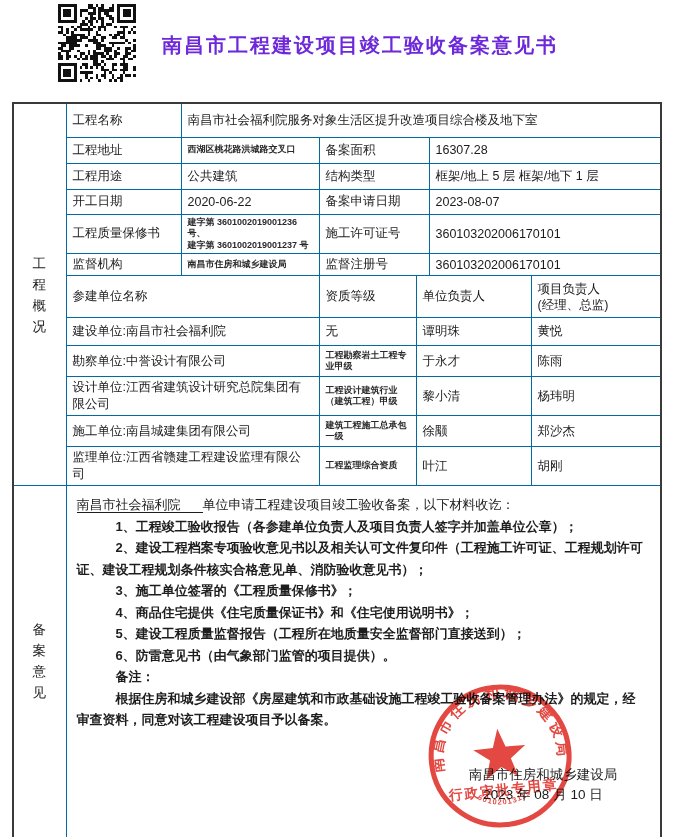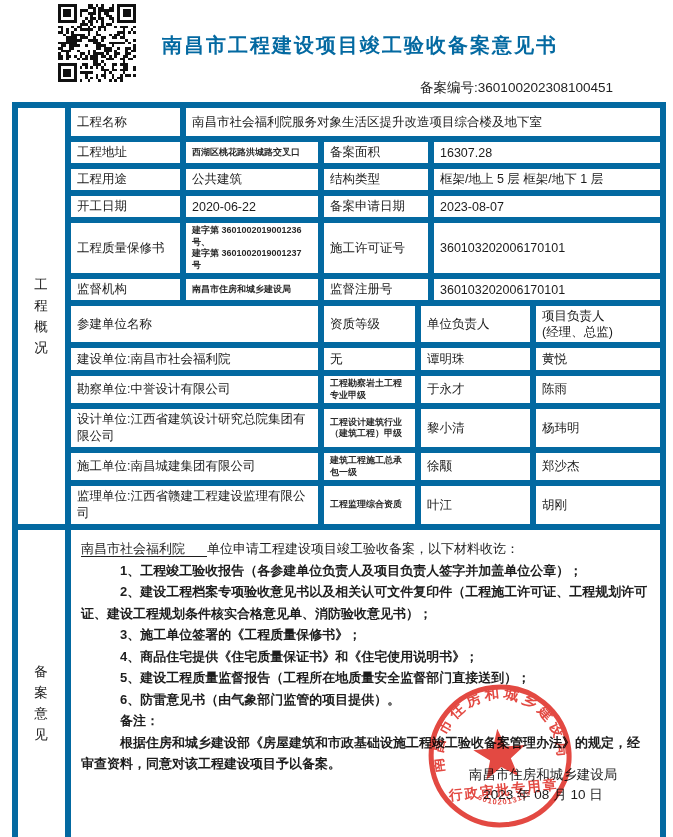--- a/index.html
+++ b/index.html
@@ -10,31 +10,31 @@
     background: #ffffff;
     font-family: "Liberation Sans", "DejaVu Sans", sans-serif;
     color: #1b1b1b;
     overflow: hidden;
   }
   .qr { position:absolute; left:57px; top:4px; width:80px; height:78px; }
   .qr svg { width:100%; height:100%; }
   .doc-title {
     position:absolute; left:130px; top:32px; width:460px;
     text-align:center; font-size:20px; font-weight:bold; letter-spacing:2px;
-    color:#0369a1;
+    color:#6d28d9;
   }
   .filing { position:absolute; top:79px; right:60px; font-size:13.5px; color:#222; }
   table.doc {
     position:absolute; left:12px; top:102px;
     border-collapse: collapse; table-layout: fixed;
     width: 649px;
     border: 2px solid #3a3a3a;
     font-size:12.5px;
   }
-  table.doc td { border:6px solid #0369a1; padding:2px 6px; vertical-align:middle; }
+  table.doc td { border:1px solid #0369a1; padding:2px 6px; vertical-align:middle; }
   .vlabel { text-align:center; }
   .vlabel .vtxt { width:15px; margin:0 auto; word-break:break-all; line-height:21px; font-size:13.5px; letter-spacing:1px; }
   .sm { font-size:9px; line-height:11.5px; font-weight:bold; color:#2a2a2a; }
   .val { font-size:12.5px; }
   .two-line { line-height:16px; }
   .opinion-cell { vertical-align:top !important; padding:8px 12px 6px 10px !important; position:relative; }
   .opinion-cell p { font-size:13px; line-height:21.5px; color:#1d1d1d; }
   .ind { text-indent:3em;font-weight:bold; }
   .applicant { border-bottom:1px solid #1d1d1d; padding-right:22px;text-align:center; }
   .signature {
@@ -53,23 +53,20 @@
 <div class="page">
 
   <div class="qr">
     <svg id="qr-svg" viewBox="0 0 29 29" shape-rendering="crispEdges">
         <path d="M11 0h1v1h-1zM12 0h1v1h-1zM14 0h1v1h-1zM16 0h1v1h-1zM20 0h1v1h-1zM11 1h1v1h-1zM12 1h1v1h-1zM13 1h1v1h-1zM15 1h1v1h-1zM16 1h1v1h-1zM19 1h1v1h-1zM20 1h1v1h-1zM8 2h1v1h-1zM9 2h1v1h-1zM10 2h1v1h-1zM13 2h1v1h-1zM15 2h1v1h-1zM16 2h1v1h-1zM17 2h1v1h-1zM18 2h1v1h-1zM19 2h1v1h-1zM20 2h1v1h-1zM8 3h1v1h-1zM11 3h1v1h-1zM12 3h1v1h-1zM13 3h1v1h-1zM15 3h1v1h-1zM17 3h1v1h-1zM18 3h1v1h-1zM8 4h1v1h-1zM12 4h1v1h-1zM15 4h1v1h-1zM18 4h1v1h-1zM19 4h1v1h-1zM10 5h1v1h-1zM12 5h1v1h-1zM13 5h1v1h-1zM15 5h1v1h-1zM16 5h1v1h-1zM19 5h1v1h-1zM20 5h1v1h-1zM9 6h1v1h-1zM11 6h1v1h-1zM12 6h1v1h-1zM14 6h1v1h-1zM16 6h1v1h-1zM20 6h1v1h-1zM8 7h1v1h-1zM9 7h1v1h-1zM10 7h1v1h-1zM12 7h1v1h-1zM16 7h1v1h-1zM18 7h1v1h-1zM19 7h1v1h-1zM0 8h1v1h-1zM1 8h1v1h-1zM5 8h1v1h-1zM7 8h1v1h-1zM8 8h1v1h-1zM11 8h1v1h-1zM13 8h1v1h-1zM15 8h1v1h-1zM16 8h1v1h-1zM17 8h1v1h-1zM21 8h1v1h-1zM23 8h1v1h-1zM24 8h1v1h-1zM25 8h1v1h-1zM28 8h1v1h-1zM1 9h1v1h-1zM3 9h1v1h-1zM6 9h1v1h-1zM8 9h1v1h-1zM9 9h1v1h-1zM10 9h1v1h-1zM11 9h1v1h-1zM12 9h1v1h-1zM15 9h1v1h-1zM17 9h1v1h-1zM24 9h1v1h-1zM27 9h1v1h-1zM0 10h1v1h-1zM1 10h1v1h-1zM3 10h1v1h-1zM5 10h1v1h-1zM11 10h1v1h-1zM14 10h1v1h-1zM22 10h1v1h-1zM23 10h1v1h-1zM24 10h1v1h-1zM26 10h1v1h-1zM28 10h1v1h-1zM2 11h1v1h-1zM5 11h1v1h-1zM6 11h1v1h-1zM7 11h1v1h-1zM8 11h1v1h-1zM9 11h1v1h-1zM11 11h1v1h-1zM14 11h1v1h-1zM15 11h1v1h-1zM19 11h1v1h-1zM21 11h1v1h-1zM22 11h1v1h-1zM24 11h1v1h-1zM3 12h1v1h-1zM4 12h1v1h-1zM5 12h1v1h-1zM6 12h1v1h-1zM8 12h1v1h-1zM9 12h1v1h-1zM10 12h1v1h-1zM13 12h1v1h-1zM16 12h1v1h-1zM17 12h1v1h-1zM20 12h1v1h-1zM21 12h1v1h-1zM23 12h1v1h-1zM24 12h1v1h-1zM3 13h1v1h-1zM4 13h1v1h-1zM5 13h1v1h-1zM6 13h1v1h-1zM7 13h1v1h-1zM8 13h1v1h-1zM11 13h1v1h-1zM12 13h1v1h-1zM13 13h1v1h-1zM14 13h1v1h-1zM16 13h1v1h-1zM25 13h1v1h-1zM28 13h1v1h-1zM0 14h1v1h-1zM1 14h1v1h-1zM2 14h1v1h-1zM3 14h1v1h-1zM4 14h1v1h-1zM5 14h1v1h-1zM6 14h1v1h-1zM13 14h1v1h-1zM14 14h1v1h-1zM15 14h1v1h-1zM19 14h1v1h-1zM20 14h1v1h-1zM21 14h1v1h-1zM22 14h1v1h-1zM23 14h1v1h-1zM24 14h1v1h-1zM26 14h1v1h-1zM1 15h1v1h-1zM2 15h1v1h-1zM4 15h1v1h-1zM5 15h1v1h-1zM6 15h1v1h-1zM7 15h1v1h-1zM10 15h1v1h-1zM14 15h1v1h-1zM15 15h1v1h-1zM16 15h1v1h-1zM17 15h1v1h-1zM20 15h1v1h-1zM28 15h1v1h-1zM0 16h1v1h-1zM1 16h1v1h-1zM4 16h1v1h-1zM5 16h1v1h-1zM14 16h1v1h-1zM15 16h1v1h-1zM17 16h1v1h-1zM18 16h1v1h-1zM19 16h1v1h-1zM22 16h1v1h-1zM25 16h1v1h-1zM26 16h1v1h-1zM28 16h1v1h-1zM1 17h1v1h-1zM2 17h1v1h-1zM3 17h1v1h-1zM4 17h1v1h-1zM7 17h1v1h-1zM11 17h1v1h-1zM13 17h1v1h-1zM17 17h1v1h-1zM18 17h1v1h-1zM19 17h1v1h-1zM21 17h1v1h-1zM25 17h1v1h-1zM27 17h1v1h-1zM28 17h1v1h-1zM0 18h1v1h-1zM3 18h1v1h-1zM8 18h1v1h-1zM9 18h1v1h-1zM11 18h1v1h-1zM13 18h1v1h-1zM14 18h1v1h-1zM15 18h1v1h-1zM16 18h1v1h-1zM18 18h1v1h-1zM21 18h1v1h-1zM22 18h1v1h-1zM25 18h1v1h-1zM26 18h1v1h-1zM0 19h1v1h-1zM1 19h1v1h-1zM3 19h1v1h-1zM4 19h1v1h-1zM6 19h1v1h-1zM8 19h1v1h-1zM10 19h1v1h-1zM12 19h1v1h-1zM13 19h1v1h-1zM14 19h1v1h-1zM16 19h1v1h-1zM17 19h1v1h-1zM19 19h1v1h-1zM21 19h1v1h-1zM24 19h1v1h-1zM25 19h1v1h-1zM28 19h1v1h-1zM0 20h1v1h-1zM1 20h1v1h-1zM3 20h1v1h-1zM7 20h1v1h-1zM9 20h1v1h-1zM10 20h1v1h-1zM12 20h1v1h-1zM13 20h1v1h-1zM14 20h1v1h-1zM18 20h1v1h-1zM19 20h1v1h-1zM20 20h1v1h-1zM23 20h1v1h-1zM24 20h1v1h-1zM26 20h1v1h-1zM27 20h1v1h-1zM13 21h1v1h-1zM14 21h1v1h-1zM16 21h1v1h-1zM24 21h1v1h-1zM9 22h1v1h-1zM10 22h1v1h-1zM13 22h1v1h-1zM14 22h1v1h-1zM15 22h1v1h-1zM17 22h1v1h-1zM20 22h1v1h-1zM21 22h1v1h-1zM23 22h1v1h-1zM24 22h1v1h-1zM25 22h1v1h-1zM8 23h1v1h-1zM10 23h1v1h-1zM12 23h1v1h-1zM14 23h1v1h-1zM16 23h1v1h-1zM20 23h1v1h-1zM24 23h1v1h-1zM25 23h1v1h-1zM28 23h1v1h-1zM16 24h1v1h-1zM17 24h1v1h-1zM18 24h1v1h-1zM20 24h1v1h-1zM21 24h1v1h-1zM23 24h1v1h-1zM24 24h1v1h-1zM25 24h1v1h-1zM28 24h1v1h-1zM8 25h1v1h-1zM9 25h1v1h-1zM10 25h1v1h-1zM11 25h1v1h-1zM12 25h1v1h-1zM17 25h1v1h-1zM19 25h1v1h-1zM24 25h1v1h-1zM10 26h1v1h-1zM14 26h1v1h-1zM16 26h1v1h-1zM17 26h1v1h-1zM20 26h1v1h-1zM23 26h1v1h-1zM25 26h1v1h-1zM26 26h1v1h-1zM28 26h1v1h-1zM10 27h1v1h-1zM12 27h1v1h-1zM14 27h1v1h-1zM17 27h1v1h-1zM20 27h1v1h-1zM22 27h1v1h-1zM23 27h1v1h-1zM8 28h1v1h-1zM11 28h1v1h-1zM15 28h1v1h-1zM19 28h1v1h-1zM21 28h1v1h-1zM23 28h1v1h-1zM0 0h7v7h-7z M1 1v5h5v-5z M2 2h3v3h-3zM22 0h7v7h-7z M23 1v5h5v-5z M24 2h3v3h-3zM0 22h7v7h-7z M1 23v5h5v-5z M2 24h3v3h-3z" fill="#111" fill-rule="evenodd"></path>
       </svg>
   </div>
 
   <div class="doc-title">南昌市工程建设项目竣工验收备案意见书</div>
 
-  <div class="filing">
-    <span>备案编号:</span><span>360100202308100451</span>
-  </div>
 
   <table class="doc">
     <colgroup>
       <col style="width:53px">
         <col style="width:115px">
         <col style="width:138px">
       <col style="width:97px">
         <col style="width:13px">
         <col style="width:102px">
         <col style="width:130px">

